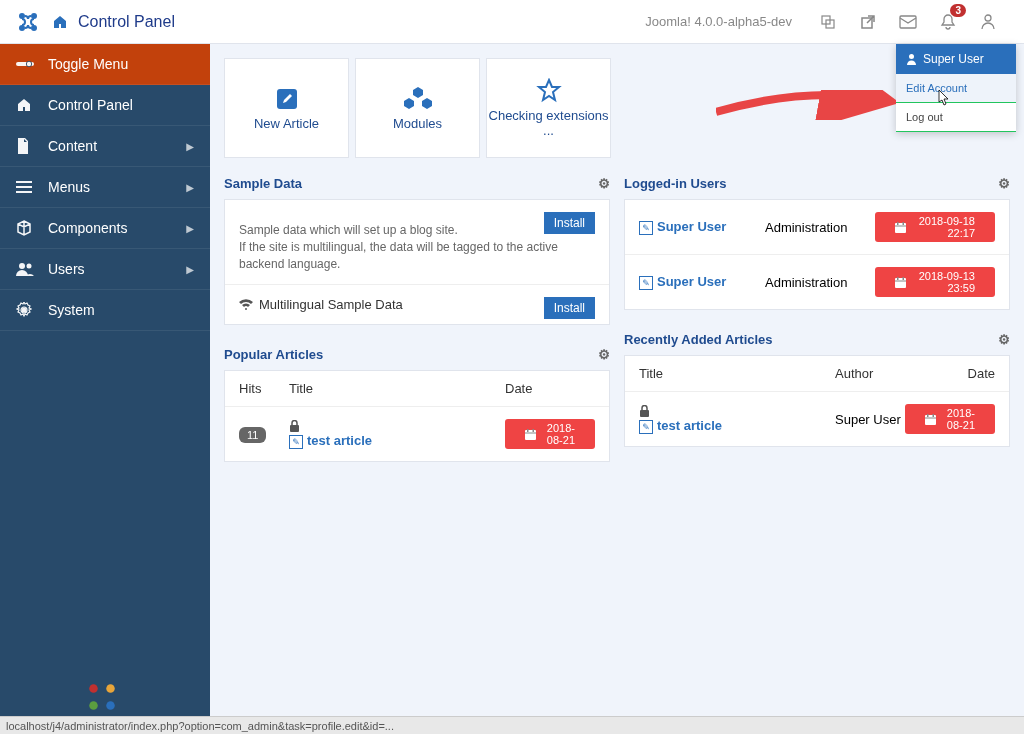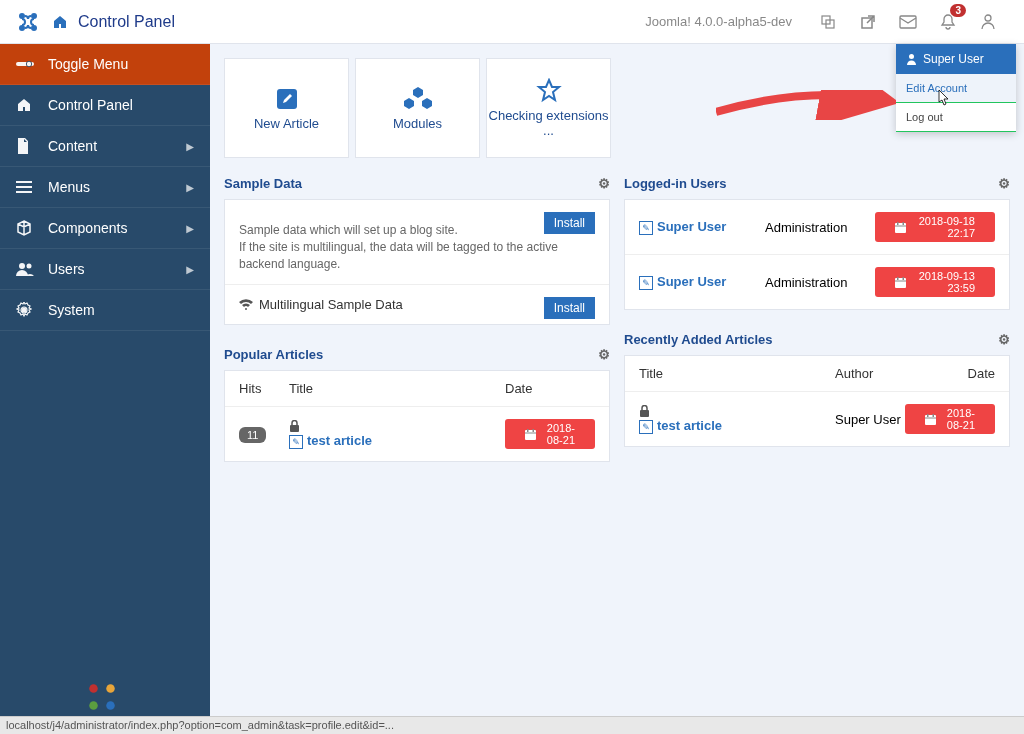--- a/index.html
+++ b/index.html
@@ -40,21 +40,21 @@
 .table-row:last-child { border-bottom: none; }
 .link-blue { color: #2a6fbb; font-weight: bold; }
 .hits-badge { background: #666; color: #fff; border-radius: 6px; padding: 2px 8px; font-size: 11px; }
 .date-badge { background: #ef4444; color: #fff; border-radius: 3px; padding: 3px 20px; font-size: 11px; display: inline-flex; align-items: center; gap: 4px; }
 .edit-square { display: inline-block; width: 14px; height: 14px; border: 1px solid #2a6fbb; color: #2a6fbb; font-size: 9px; text-align: center; line-height: 12px; margin-right: 4px; }
 .user-dropdown { position: absolute; top: 44px; right: 8px; width: 120px; background: #fff; box-shadow: 0 2px 8px rgba(0,0,0,0.2); z-index: 100; }
 .user-dd-head { background: #2a6fbb; color: #fff; padding: 8px 10px; font-size: 12px; display: flex; align-items: center; gap: 6px; }
 .user-dd-item { padding: 8px 10px; font-size: 11px; color: #444; cursor: pointer; border-bottom: 1px solid #22c55e; }
 .user-dd-item.hov { background: #eef3fa; color: #2a6fbb; }
 .arrow-anno { position: absolute; top: 90px; left: 716px; width: 180px; height: 30px; z-index: 200; pointer-events: none; }
-.statusbar { position: absolute; left: 0; bottom: 0; right: 0; height: 18px; background: #e8e8e8; border-top: 1px solid #ccc; font-size: 11px; color: #555; padding: 2px 6px; display: flex; align-items: flex-start; }
+.statusbar { position: absolute; left: 0; bottom: 0; right: 0; height: 18px; background: #e8e8e8; border-top: 1px solid #ccc; font-size: 11px; color: #555; padding: 2px 6px; display: flex; align-items: center; }
 .footer-logo { position: absolute; left: 85px; bottom: 20px; }
 .cursor-anno { position: absolute; top: 90px; right: 76px; z-index: 300; pointer-events: none; font-size: 13px; }
 svg { display: block; }
 </style>
 </head>
 <body>
 
 <div class="topbar">
   <span class="logo">
     <svg width="24" height="24" viewBox="0 0 24 24">

